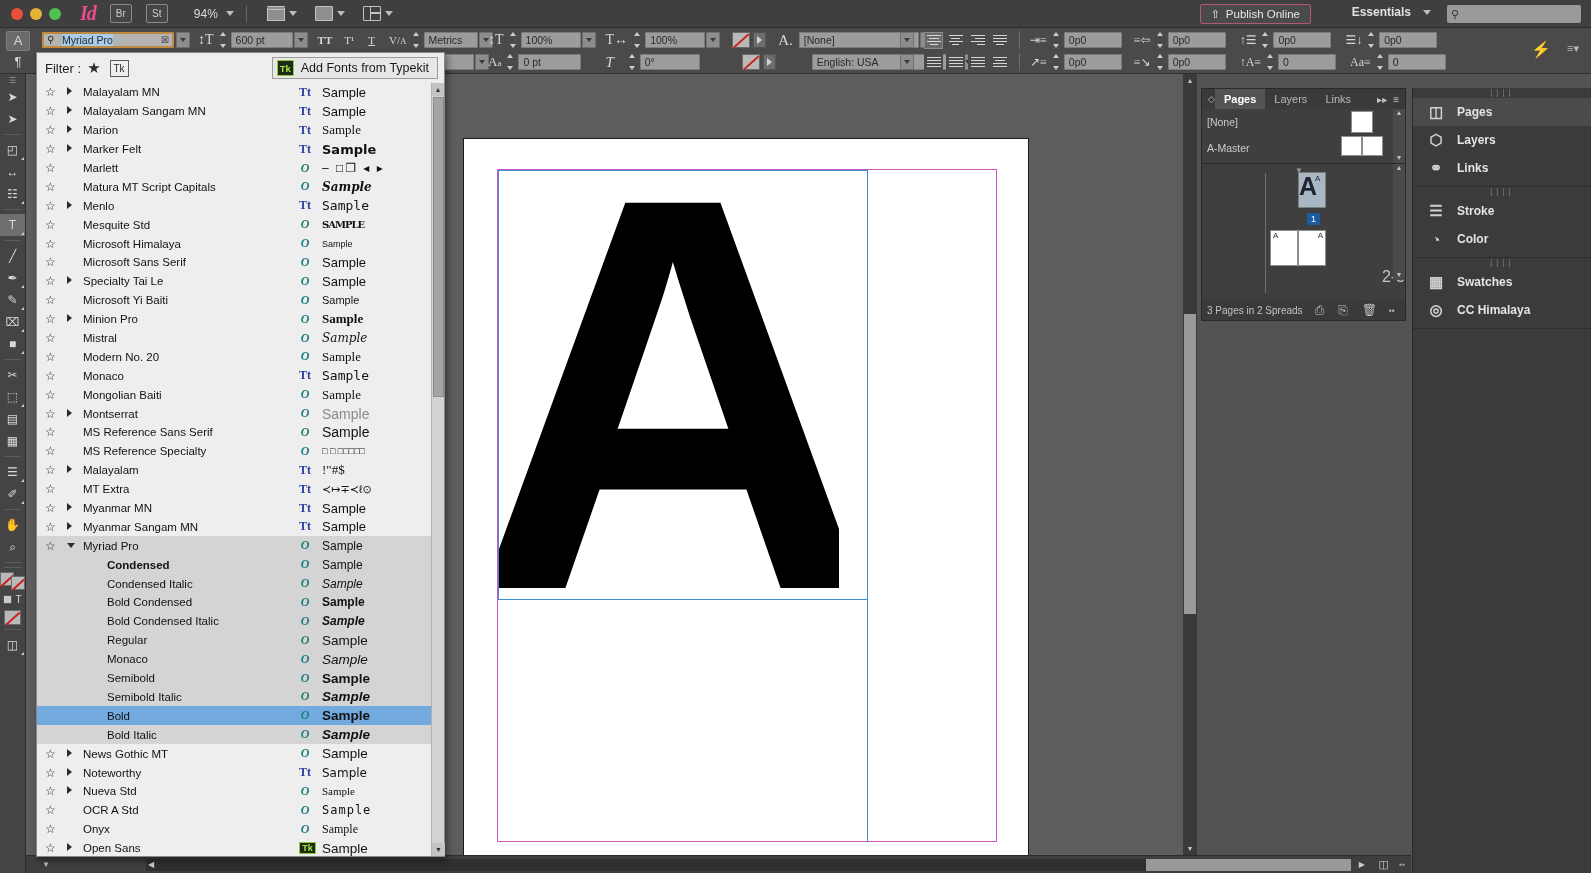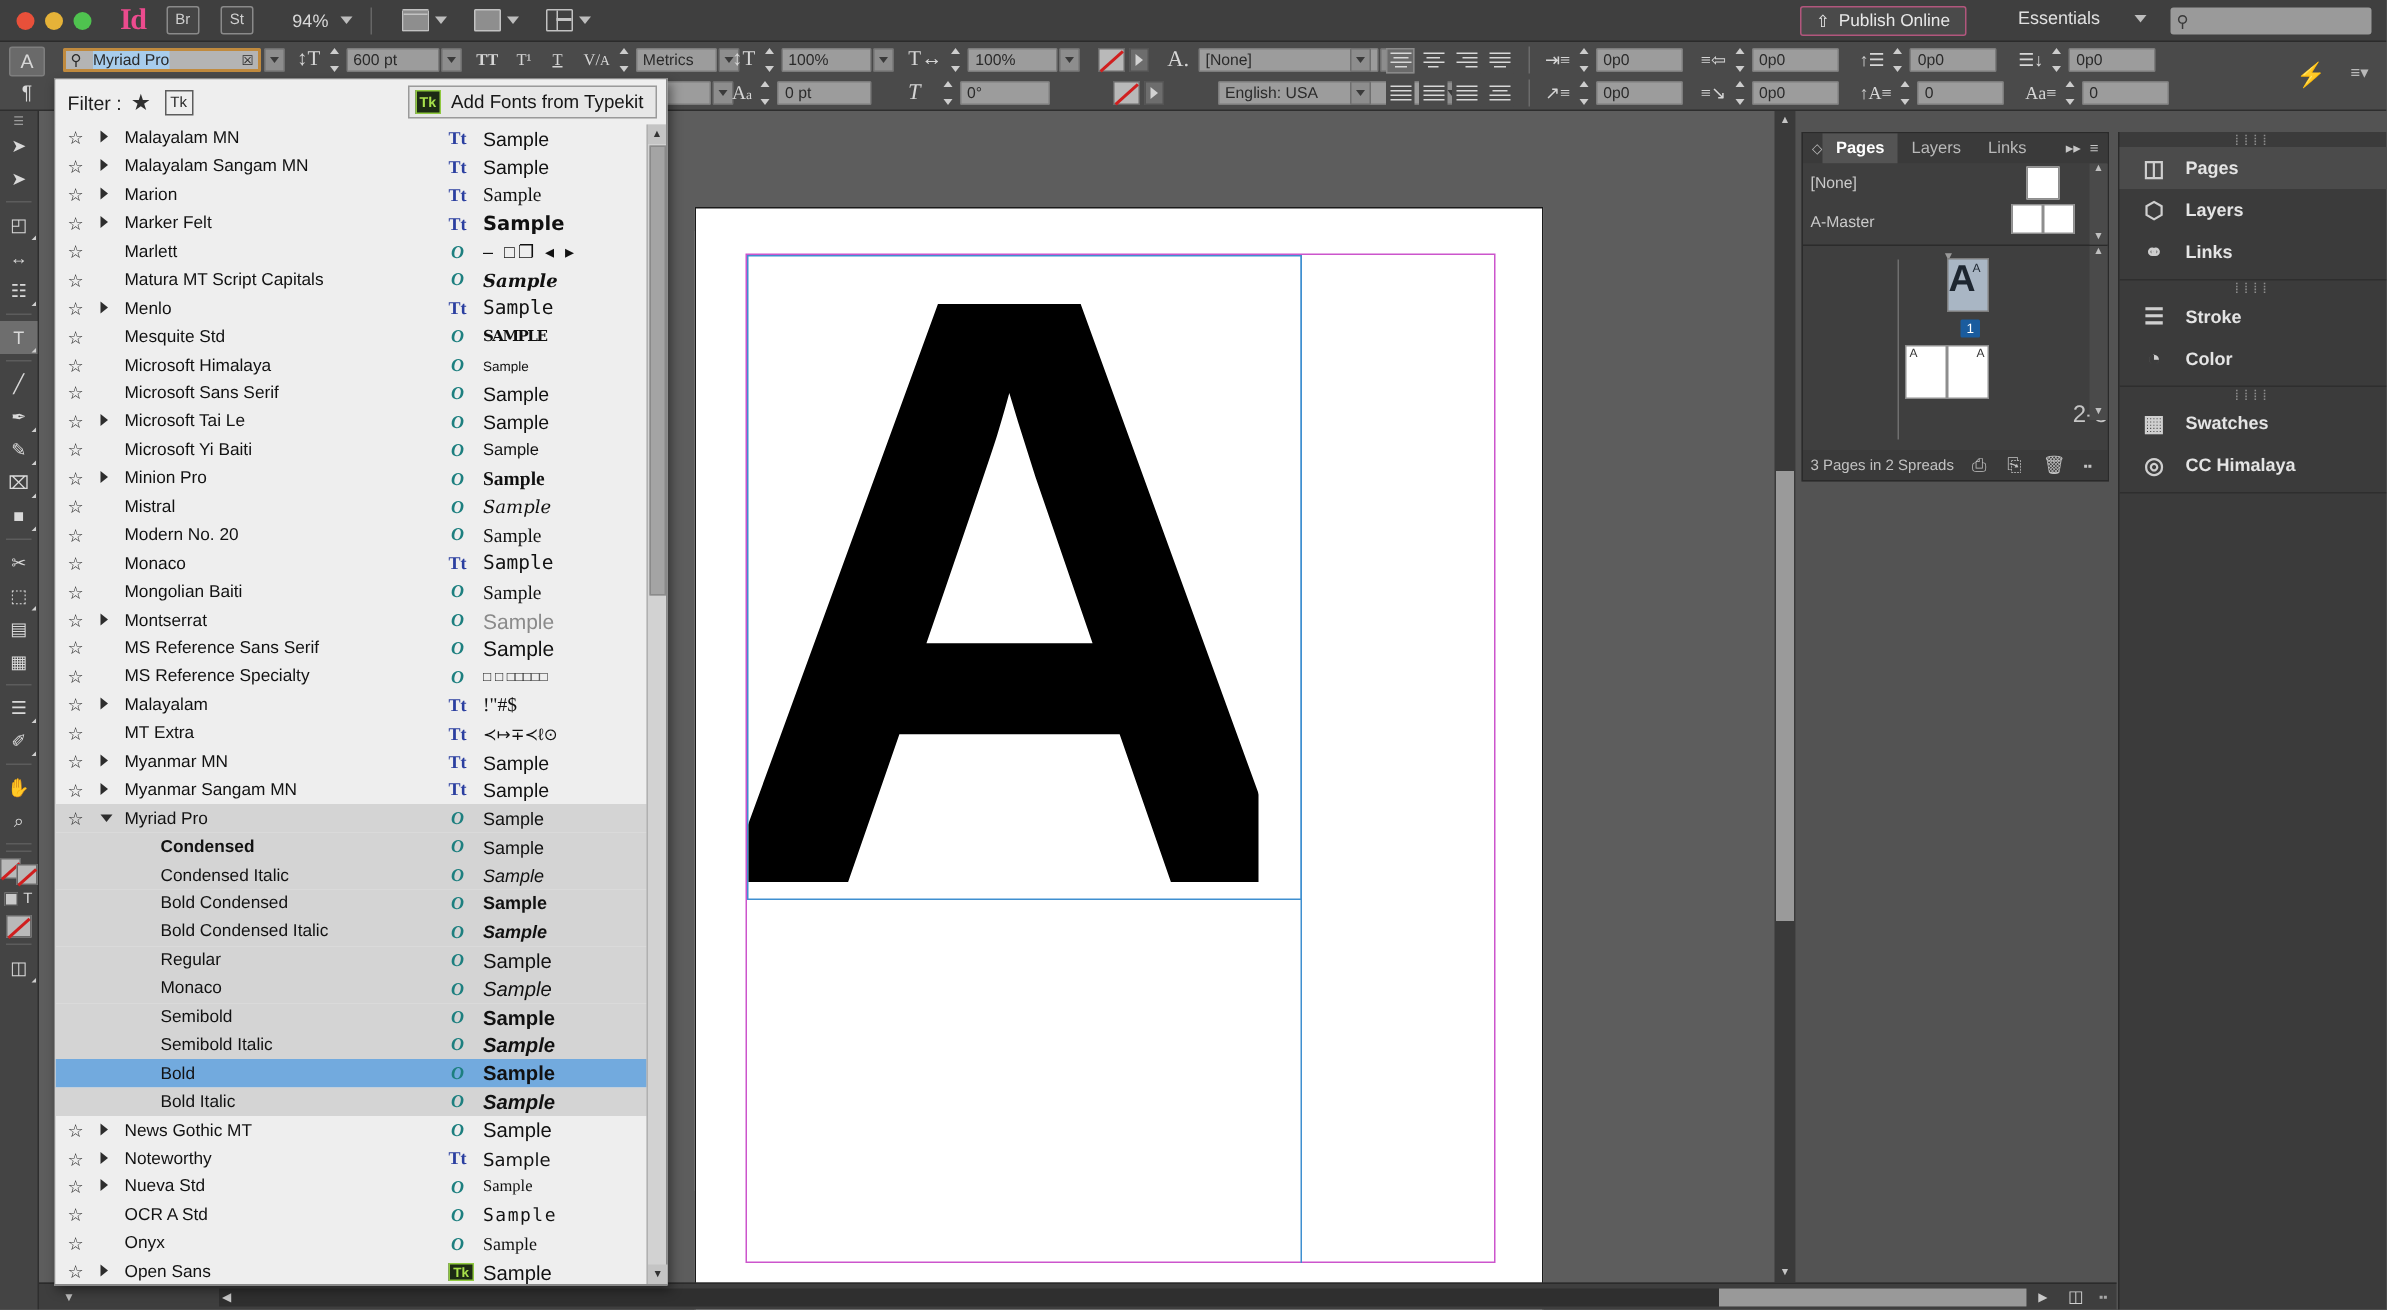--- a/index.html
+++ b/index.html
@@ -22,21 +22,21 @@
     border-bottom: 1px solid #2b2b2b;
     display: flex; align-items: center;
   }
   .traffic { display: flex; gap: 7px; margin-left: 11px; }
   .tl { width: 12px; height: 12px; border-radius: 50%; }
   .tl.r { background: #e8503a; }
   .tl.y { background: #e5b238; }
   .tl.g { background: #4fc24f; }
   .id-logo {
     margin-left: 19px; color: #ec4b8e; font-weight: bold;
-    font-size: 20px; font-family: "Liberation Serif", serif; letter-spacing: -1px;
+    font-size: 20px; font-family: "Liberation Serif", serif; letter-spacing: -1px; font-style: italic;
   }
   .sqbtn {
     width: 22px; height: 19px; border: 1px solid #8a8a8a; border-radius: 2px;
     color: #cfcfcf; font-size: 10px; display: flex; align-items: center;
     justify-content: center; margin-left: 14px; background: #454545;
   }
   .zoomsel {
     margin-left: 26px; display: flex; align-items: center; gap: 8px;
     color: #d9d9d9; font-size: 12px;
   }
@@ -53,21 +53,21 @@
 
   .publish {
     position: absolute; right: 280px; top: 4px; height: 20px;
     border: 1px solid #b2567d; border-radius: 2px;
     background: #4a4a4a; color: #e8e8e8; font-size: 11.5px;
     display: flex; align-items: center; gap: 6px; padding: 0 10px;
   }
   .up-arrow { font-size: 11px; }
   .essentials {
     position: absolute; right: 160px; top: 5px; font-size: 12px;
-    font-weight: normal; color: #e0e0e0; display: flex; align-items: center; gap: 23px;
+    font-weight: bold; color: #e0e0e0; display: flex; align-items: center; gap: 12px;
   }
   .searchbox {
     position: absolute; right: 10px; top: 5px; width: 134px; height: 18px;
     background: #9a9a9a; border-radius: 2px; display: flex; align-items: center;
     padding-left: 4px; color: #3a3a3a;
   }
 
   
   .ctrlpanel {
     position: absolute; left: 0; top: 28px; width: 1591px; height: 46px;
@@ -738,21 +738,21 @@
         <div class="frow">
           <span class="fstar">☆</span>
           <span class="fdisc"></span>
           <span class="fname">Microsoft Sans Serif</span>
           <span class="ftype ot">O</span>
           <span class="fsample" style="width:128px;padding-left:6px;white-space:nowrap;overflow:hidden;color:#111;font-family:'Liberation Sans',sans-serif;">Sample</span>
         </div>
         <div class="frow">
           <span class="fstar">☆</span>
           <span class="fdisc"><i class="rt"></i></span>
-          <span class="fname">Microsoft Tai Le</span>
+          <span class="fname">Specialty Tai Le</span>
           <span class="ftype ot">O</span>
           <span class="fsample" style="width:128px;padding-left:6px;white-space:nowrap;overflow:hidden;color:#111;font-family:'Liberation Sans',sans-serif;">Sample</span>
         </div>
         <div class="frow">
           <span class="fstar">☆</span>
           <span class="fdisc"></span>
           <span class="fname">Microsoft Yi Baiti</span>
           <span class="ftype ot">O</span>
           <span class="fsample" style="width:128px;padding-left:6px;white-space:nowrap;overflow:hidden;color:#111;font-size:11px;">Sample</span>
         </div>

